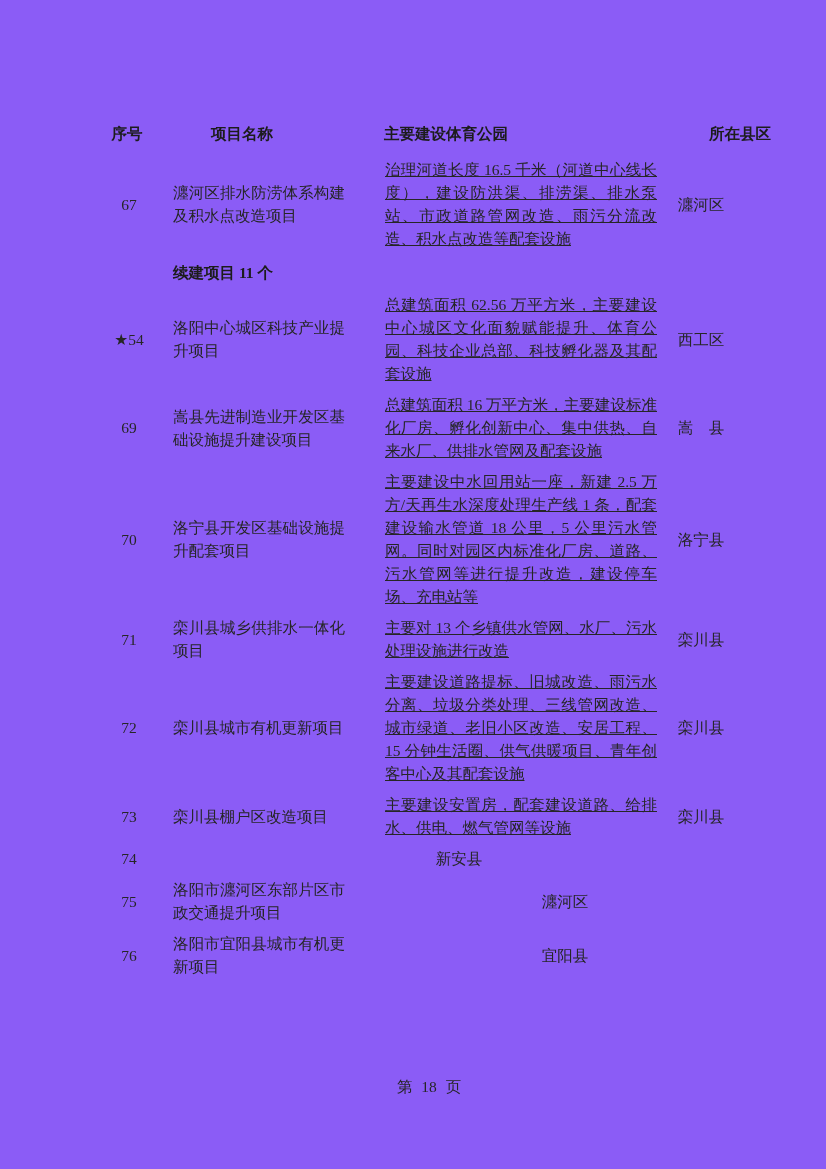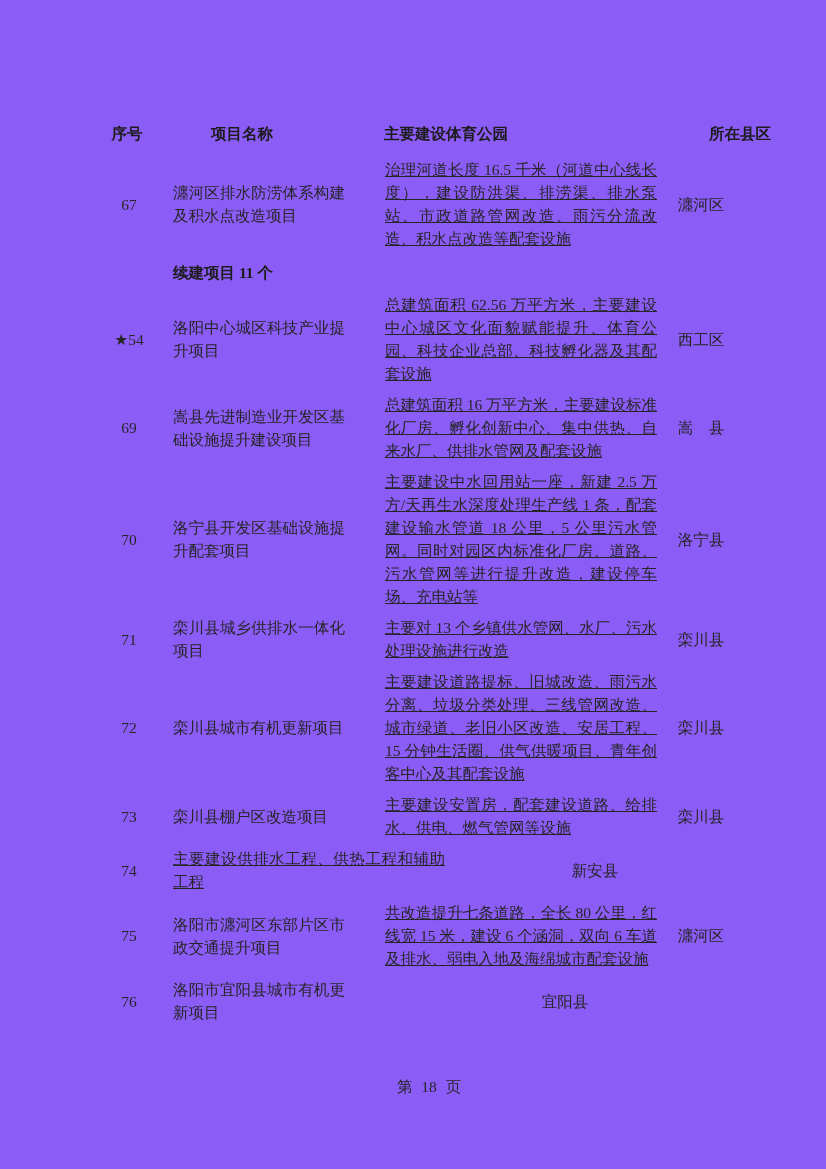--- a/index.html
+++ b/index.html
@@ -135,27 +135,25 @@
     <div class="c-district">栾川县</div>
   </div>
         <div class="trow">
     <div class="c-num">73</div>
     <div class="c-name">栾川县棚户区改造项目</div>
     <div class="c-content">主要建设安置房，配套建设道路、给排水、供电、燃气管网等设施</div>
     <div class="c-district">栾川县</div>
   </div>
         <div class="trow">
     <div class="c-num">74</div>
-    <div class="c-content">主要建设供排水工程、供热工程和辅助工程</div>
     <div class="c-district">新安县</div>
   </div>
         <div class="trow">
     <div class="c-num">75</div>
     <div class="c-name">洛阳市瀍河区东部片区市政交通提升项目</div>
-    <div class="c-content">共改造提升七条道路，全长 80 公里，红线宽 15 米，建设 6 个涵洞，双向 6 车道及排水、弱电入地及海绵城市配套设施</div>
     <div class="c-district">瀍河区</div>
   </div>
         <div class="trow">
     <div class="c-num">76</div>
     <div class="c-name">洛阳市宜阳县城市有机更新项目</div>
     <div class="c-district">宜阳县</div>
   </div>
       </div>
   </div>
   <div class="footer">第 18 页</div>

